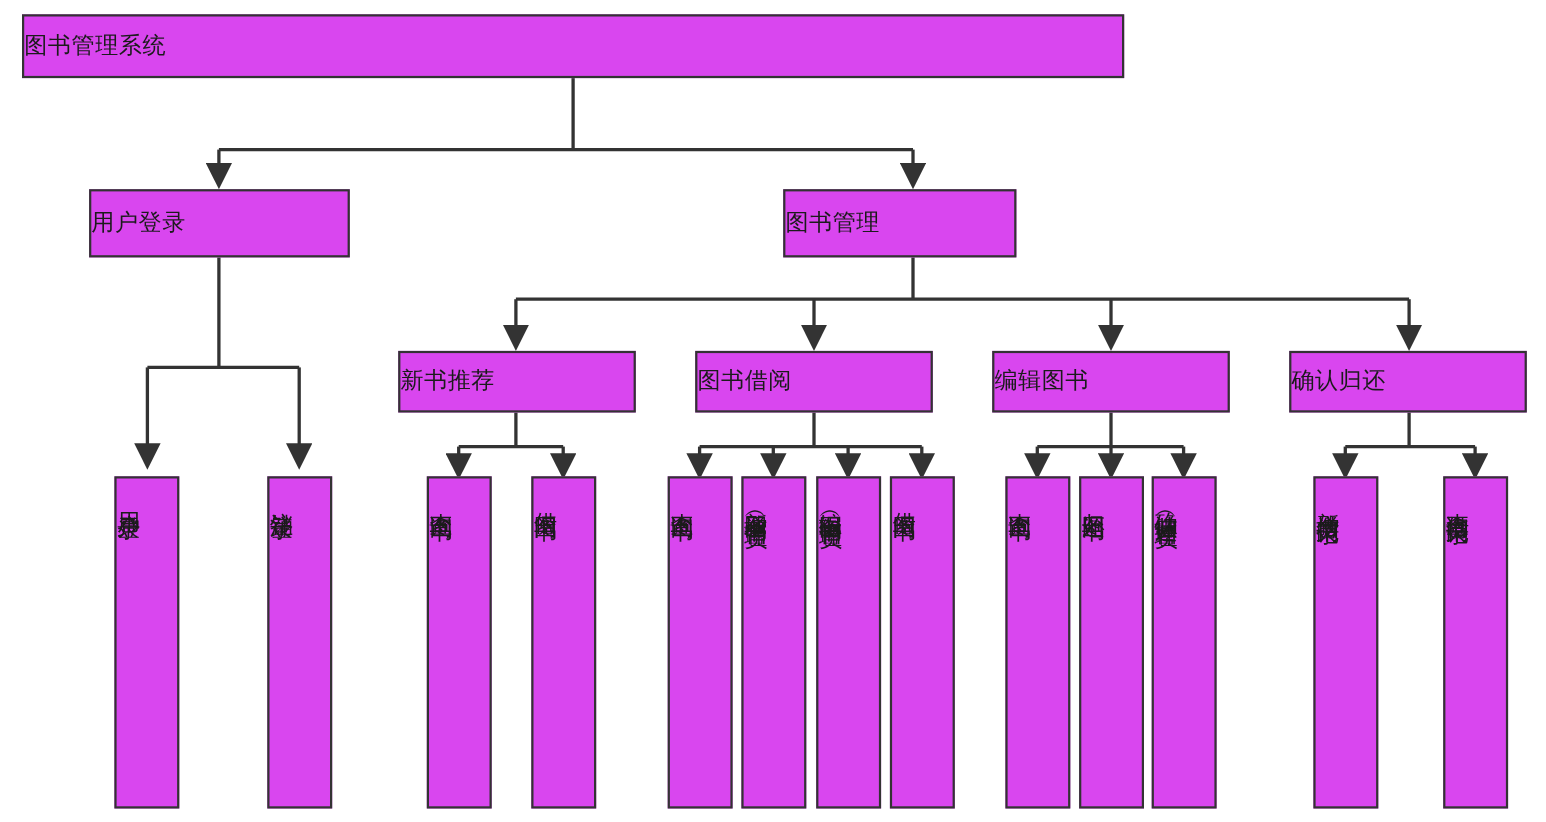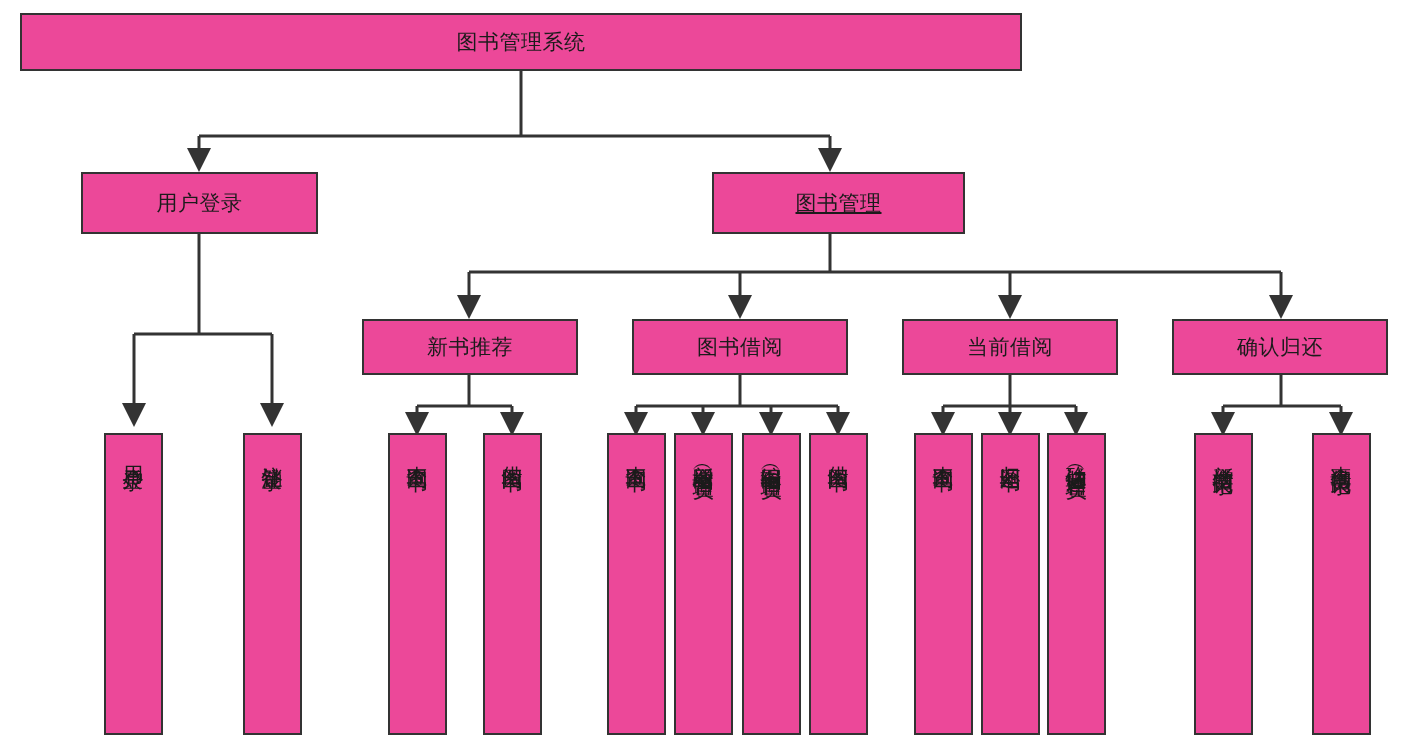--- a/index.html
+++ b/index.html
@@ -22,25 +22,25 @@
     position: absolute;
     left: 0;
     top: 0;
     width: 1405px;
     height: 747px;
     pointer-events: none;
   }
   .node {
     position: absolute;
     box-sizing: border-box;
-    background: #ec4899;
+    background: #d946ef;
     border: 2px solid #333333;
     display: flex;
     align-items: center;
-    justify-content: center;
+    justify-content: flex-start;
     color: #1b1b1b;
   }
   .node .label {
     display: block;
     text-align: center;
     line-height: 1.18;
     white-space: pre;
   }
   .node.horizontal .label {
     font-size: 21px;
@@ -126,34 +126,34 @@
   </svg>
 
   <div class="node horizontal" style="left:20px; top:13px; width:1002px; height:58px;">
     <span class="label">图书管理系统</span>
   </div>
 
   <div class="node horizontal" style="left:81px; top:172px; width:237px; height:62px;">
     <span class="label">用户登录</span>
   </div>
 
-  <div class="node horizontal" style="left:712px; top:172px; width:253px; height:62px;text-decoration:underline;">
+  <div class="node horizontal" style="left:712px; top:172px; width:212px; height:62px;">
     <span class="label">图书管理</span>
   </div>
 
   <div class="node horizontal" style="left:632px; top:319px; width:216px; height:56px;">
     <span class="label">图书借阅</span>
   </div>
 
   <div class="node horizontal" style="left:362px; top:319px; width:216px; height:56px;">
     <span class="label">新书推荐</span>
   </div>
 
   <div class="node horizontal" style="left:902px; top:319px; width:216px; height:56px;">
-    <span class="label">当前借阅</span>
+    <span class="label">编辑图书</span>
   </div>
 
   <div class="node horizontal" style="left:1172px; top:319px; width:216px; height:56px;">
     <span class="label">确认归还</span>
   </div>
 
   <div class="node vertical" style="left:104px; top:433px; width:59px; height:302px;">
     <span class="label">用户登录</span>
   </div>
 

